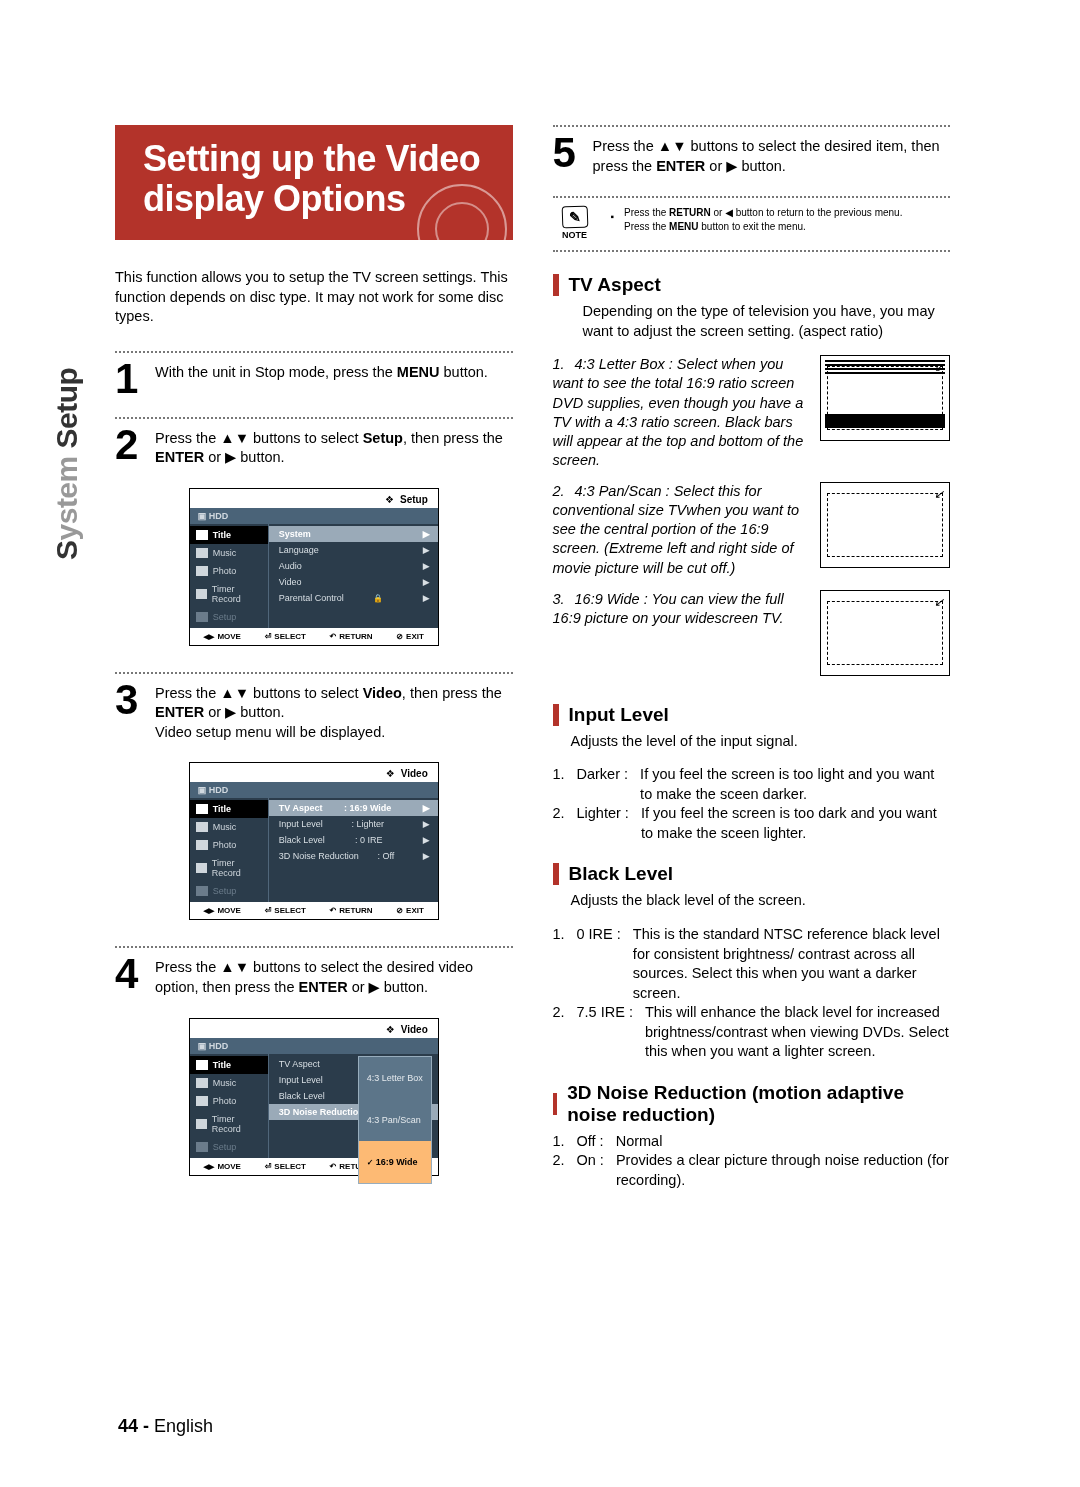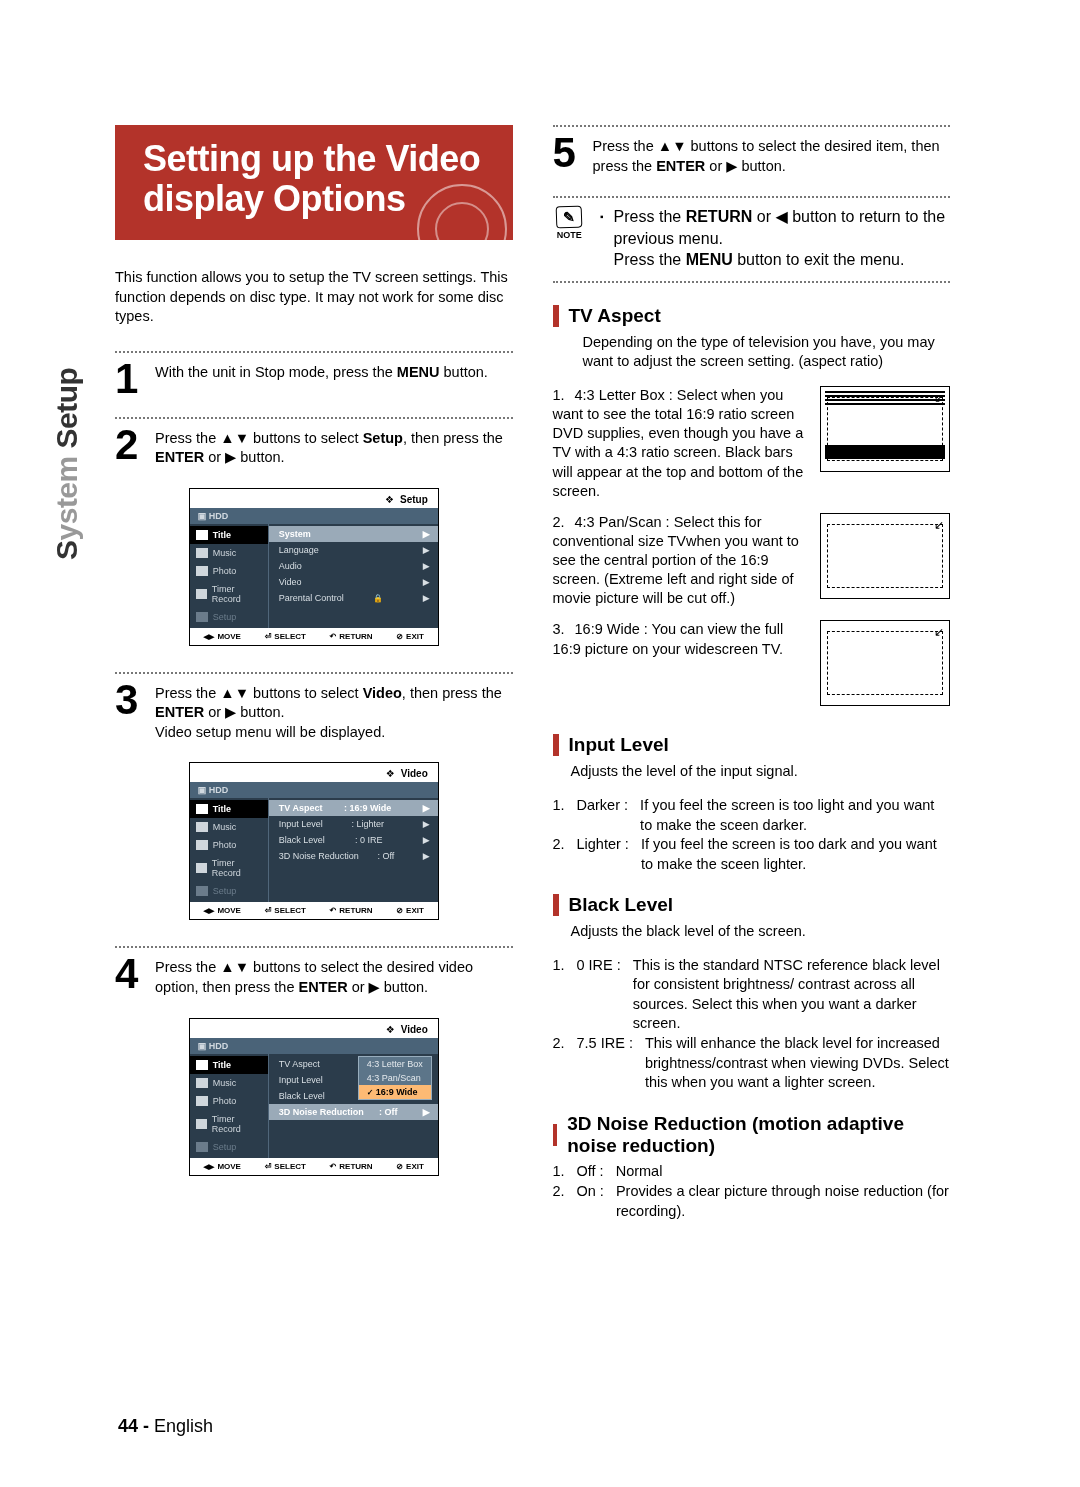--- a/index.html
+++ b/index.html
@@ -180,21 +180,21 @@
   .osd-row .val { margin-left: auto; margin-right: 10px; }
   .osd-row .lock::after { content: "🔒"; font-size:8px; }
   .osd-sub {
     position: absolute;
     right: 6px;
     top: 2px;
     background: #5c7589;
     border: 1px solid #98adbd;
     font-size: 9px;
   }
-  .osd-sub div { padding: 2px 8px; color:#e4e9ed; white-space:nowrap; }
+  .osd-sub div { padding: 16px 8px; color:#e4e9ed; white-space:nowrap; }
   .osd-sub div.sel { background:#fdba74; color:#000; font-weight:bold; }
   .osd-sub div.sel::before { content:"✓ "; font-size:8px;}
   .osd-foot {
     background: #fff;
     color: #000;
     display: flex;
     justify-content: space-around;
     padding: 4px 2px;
     font-size: 8px;
     font-weight: bold;
@@ -228,21 +228,21 @@
     position: relative;
     transform: rotate(-2deg);
   }
   .note-ic .sq::after {
     content:"✎";
     position:absolute; inset:0;
     display:flex; align-items:center; justify-content:center;
     font-size:14px;
   }
   .note-body {
-    font-size: 16px;
+    font-size: 10px;
     line-height: 1.35;
   }
   .note-body .bullet {
     display:flex; gap:10px;
   }
   .note-body .bullet::before {
     content:"▪"; font-size:10px; margin-top:4px;
   }
 
   .sect-h {
@@ -263,20 +263,21 @@
   .sect-desc {
     font-size: 14.5px;
     line-height: 1.35;
     margin: 0 0 14px 30px;
   }
 
   .opt-row {
     display: flex;
     gap: 12px;
     margin: 0 0 12px 0;
+    font-style: italic;
   }
   .opt-row .txt {
     flex: 1;
     font-size: 14.5px;
     line-height: 1.32;
   }
   .opt-row .txt .num { display:inline-block; width:22px; }
   .thumb {
     width: 130px;
     height: 86px;

